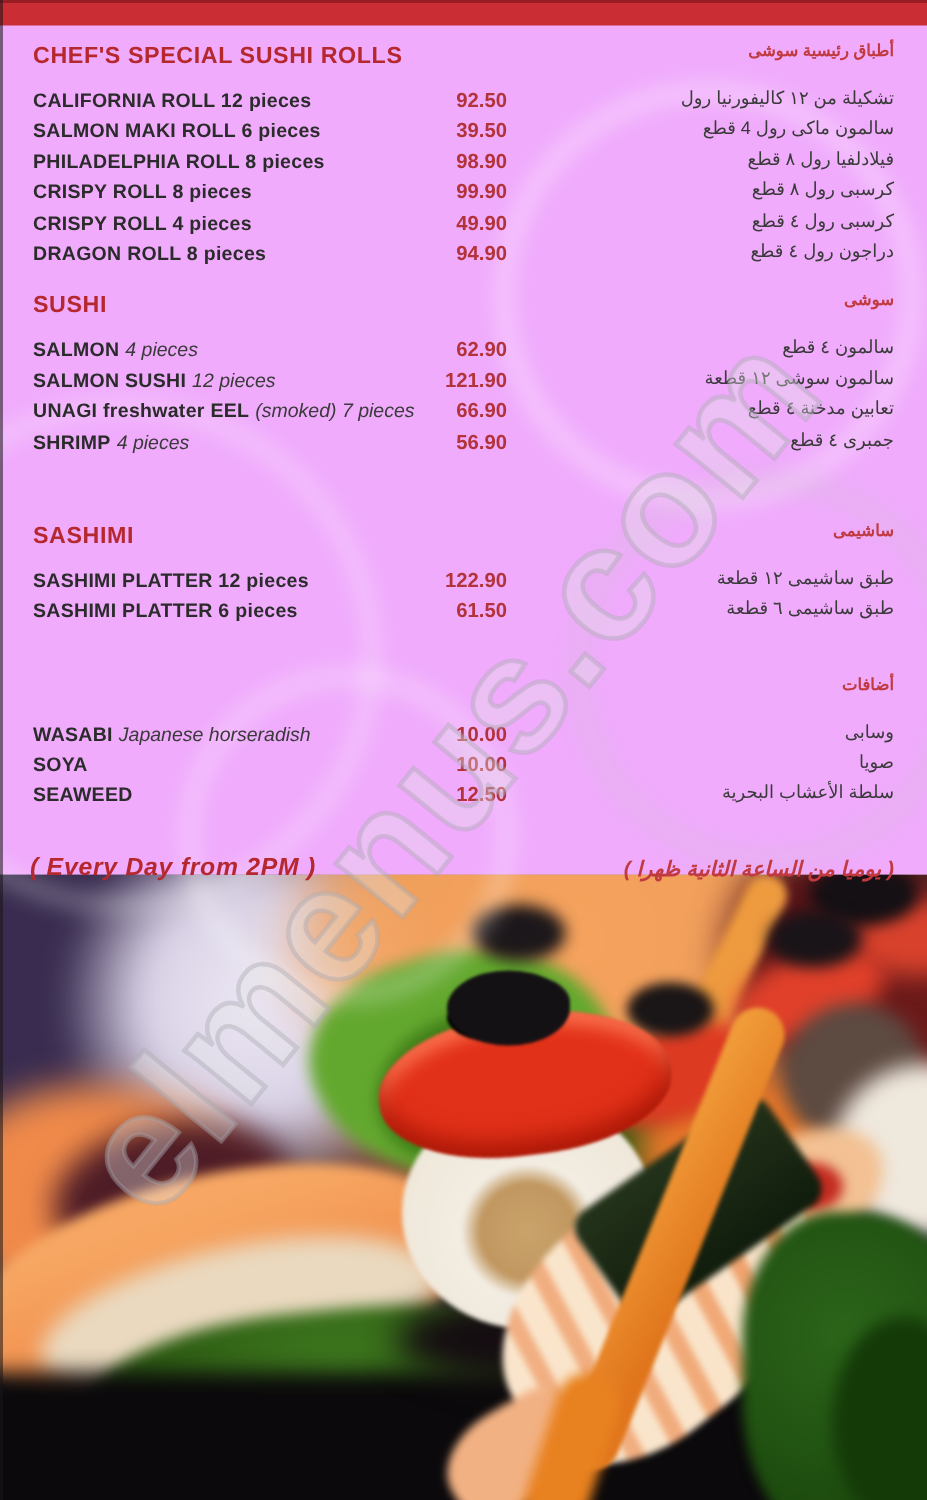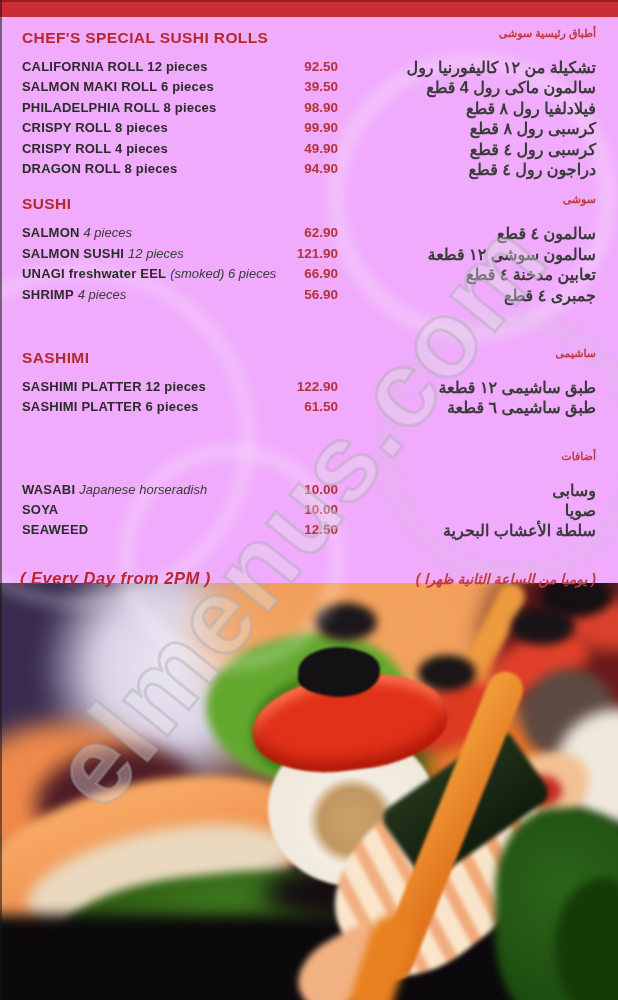--- a/index.html
+++ b/index.html
@@ -27,21 +27,21 @@
   }
   .hdr .ar-h{
     position:absolute;right:22px;top:-2px;color:#c03a40;font-weight:700;
     font-size:11px;white-space:nowrap;
   }
   .rows{position:relative;margin-top:4px;}
   .row{position:relative;height:20.4px;}
   .row .en{position:absolute;left:22px;top:2px;font-size:13px;color:#2b2b2b;font-weight:700;white-space:nowrap;letter-spacing:.2px;}
   .row .en .nt{font-weight:400;font-style:italic;color:#3a3a3a;margin-left:4px;letter-spacing:0;}
   .row .price{position:absolute;right:280px;top:2px;font-size:13.5px;font-weight:700;color:#b2333a;white-space:nowrap;}
-  .row .ar-item{position:absolute;right:22px;top:1px;font-size:16px;color:#3a3a3a;white-space:nowrap;font-weight:bold;}
+  .row .ar-item{position:absolute;right:22px;top:1px;font-size:12px;color:#3a3a3a;white-space:nowrap;}
   .footnote{position:relative;height:24px;margin-top:28px;font-style:italic;}
   .footnote .en-f{position:absolute;left:20px;top:0;color:#b5282e;font-weight:700;font-size:16.5px;letter-spacing:.5px;white-space:nowrap;}
   .footnote .ar-f{position:absolute;right:22px;top:2px;color:#c03a40;font-weight:700;font-size:14px;white-space:nowrap;}
   
   .watermark{
     position:absolute;left:26px;top:752px;z-index:50;
     transform:rotate(-51deg);transform-origin:0 0;
     font-size:108px;font-weight:700;letter-spacing:2px;
     color:rgba(190,190,195,.14);
     -webkit-text-stroke:3px rgba(168,168,174,.40);
@@ -177,21 +177,21 @@
     <span class="ar-item" dir="rtl">سالمون ٤ قطع</span>
   </div>
 
   <div class="row">
     <span class="en"><b class="nm">SALMON SUSHI</b><i class="nt">12 pieces</i></span>
     <span class="price">121.90</span>
     <span class="ar-item" dir="rtl">سالمون سوشى ١٢ قطعة</span>
   </div>
 
   <div class="row">
-    <span class="en"><b class="nm">UNAGI freshwater EEL</b><i class="nt">(smoked) 6 pieces</i></span>
+    <span class="en"><b class="nm">UNAGI freshwater EEL</b><i class="nt">(smoked) 7 pieces</i></span>
     <span class="price">66.90</span>
     <span class="ar-item" dir="rtl">تعابين مدخنة ٤ قطع</span>
   </div>
 
   <div class="row">
     <span class="en"><b class="nm">SHRIMP</b><i class="nt">4 pieces</i></span>
     <span class="price">56.90</span>
     <span class="ar-item" dir="rtl">جمبرى ٤ قطع</span>
   </div>
 </div>

